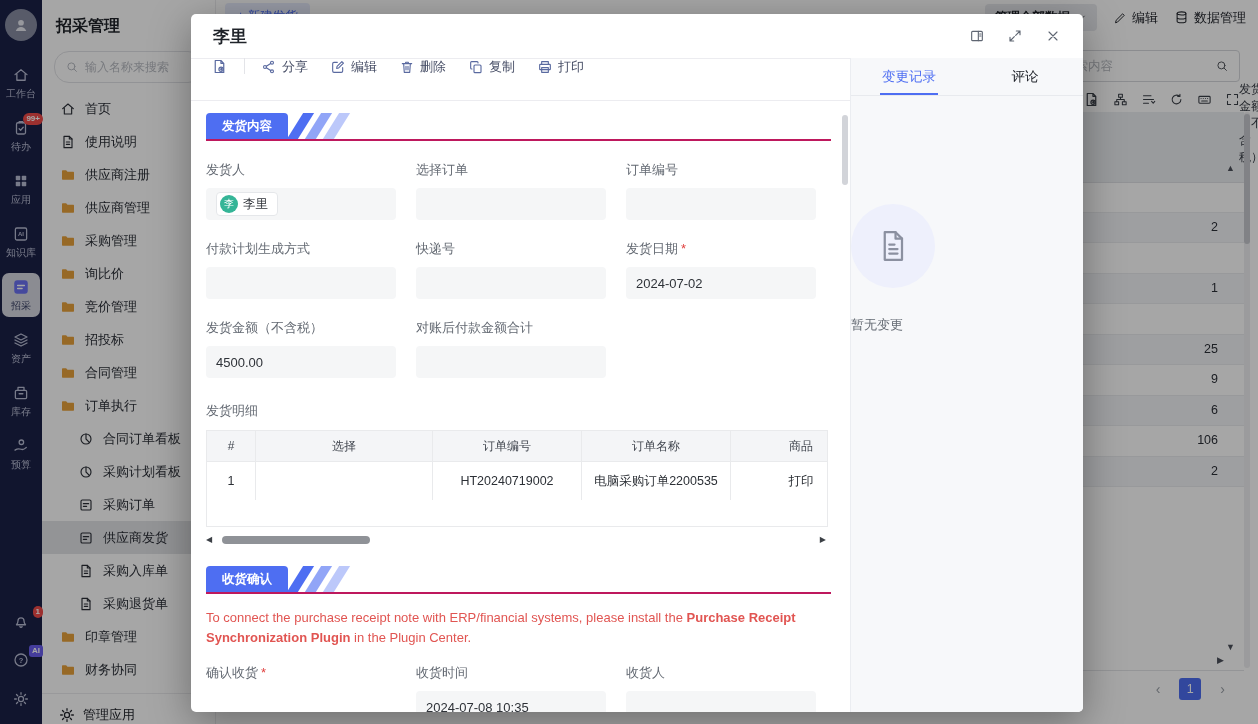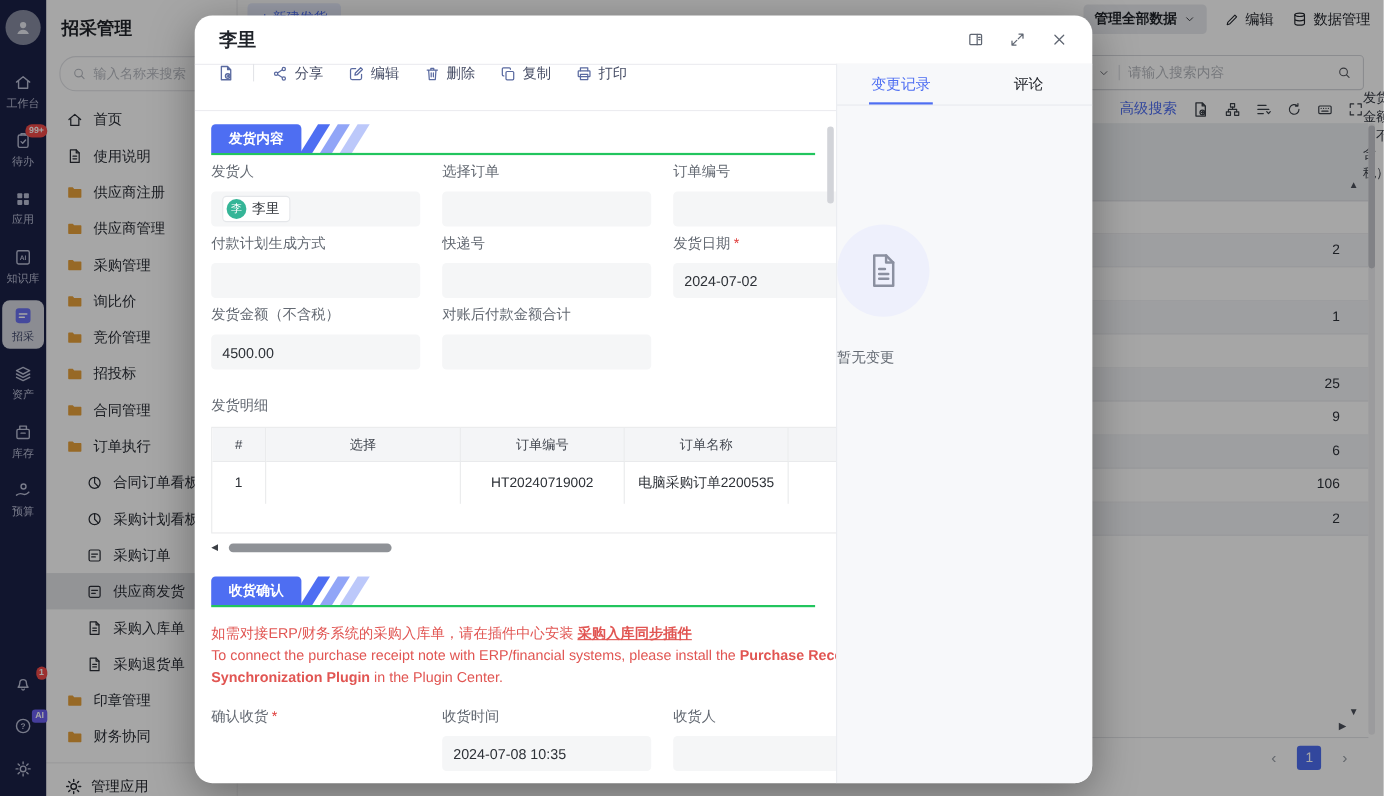--- a/index.html
+++ b/index.html
@@ -63,41 +63,41 @@
   .tri{position:absolute;font-size:9px;color:#4c515b;line-height:1}
   .bg-botline{position:absolute;left:640px;right:14px;top:670px;border-top:1px solid #e4e5e9}
   .bg-pager{position:absolute;right:33px;top:678px;display:flex;align-items:center;gap:19px}
   .pg-ar{color:#9aa0a8;font-size:14px}
   .pg-cur{width:22px;height:22px;background:#4e6ef2;color:#fff;border-radius:3px;font-size:12.5px;
         display:flex;align-items:center;justify-content:center}
 
   .overlay{position:absolute;inset:0;background:rgba(0,0,0,.35);z-index:30}
 
   
-  .modal{position:absolute;left:177px;top:14px;width:816px;height:698px;background:#fff;z-index:40;
-        border-radius:16px;box-shadow:0 10px 40px rgba(0,0,0,.35);overflow:hidden}
+  .modal{position:absolute;left:191px;top:14px;width:892px;height:698px;background:#fff;z-index:40;
+        border-radius:5px;box-shadow:0 10px 40px rgba(0,0,0,.35);overflow:hidden}
   .m-header{height:44px;display:flex;align-items:center;padding:0 22px;border-bottom:1px solid #ececf0}
   .m-title{font-size:17px;font-weight:700}
   .m-hicons{margin-left:auto;display:flex;align-items:center;gap:22px;color:#5f6672}
   .m-content{position:absolute;left:0;top:44px;right:232px;bottom:0;overflow:hidden}
   .m-toolbar{height:42px;display:flex;align-items:flex-start;padding:0 20px;border-bottom:1px solid #ececf0;color:#474e66}
   .tb-first{color:#5a6aa0}
   .tb-sep{width:1px;height:16px;background:#e3e4e8;margin:0 16px}
   .tb-btn{display:flex;align-items:center;gap:5px;font-size:13px;margin-right:22px;cursor:pointer}
   .tb-btn .ic{color:#5a6aa0}
   .m-scroll{padding:12px 20px 0 15px;position:relative}
   .m-sbthumb{position:absolute;right:3px;top:57px;width:6px;height:70px;background:#d2d4d9;border-radius:3px}
 
-  .ribbon{position:relative;height:26px;border-bottom:2px solid #22c55e;display:flex;align-items:flex-start}
+  .ribbon{position:relative;height:26px;border-bottom:2px solid #be185d;display:flex;align-items:flex-start}
   .ribbon .tag{background:#4e6ef2;color:#fff;font-size:12.5px;font-weight:700;height:26px;
         display:flex;align-items:center;padding:0 16px;border-radius:4px 4px 0 0}
   .ribbon .stripe{width:11px;height:26px;background:#4e6ef2;transform:skewX(-32deg);margin-left:7px}
   .ribbon .s2{opacity:.62}.ribbon .s3{opacity:.38}
 
-  .form-grid{display:grid;grid-template-columns:repeat(3,190px);column-gap:20px;margin-top:6px}
+  .form-grid{display:grid;grid-template-columns:repeat(3,190px);column-gap:20px;margin-top:20px}
   .f-label{font-size:13px;color:#646a73;margin-bottom:9px}
   .req{color:#e0413f;margin-left:3px}
   .field{height:32px;background:#f5f6f7;border-radius:4px;display:flex;align-items:center;
         padding:0 10px;font-size:13px;color:#2e3238}
   .chip{display:inline-flex;align-items:center;gap:5px;background:#fff;border:1px solid #e5e7ea;
         border-radius:4px;padding:2px 9px 2px 3px;font-size:12.5px;color:#2e3238}
   .avatar{width:18px;height:18px;border-radius:50%;background:#35b597;color:#fff;font-size:10px;
         display:flex;align-items:center;justify-content:center}
 
   .dt-label{font-size:13px;color:#646a73;margin:24px 0 10px}
@@ -739,21 +739,20 @@
       </div>
 
       <div class="ribbon" style="margin-top:22px">
         <div class="tag">收货确认</div>
         <div class="stripe"></div>
           <div class="stripe s2"></div>
           <div class="stripe s3"></div>
       </div>
 
       <div class="warn">
-        <div><span>如需对接ERP/财务系统的采购入库单，请在插件中心安装 </span><span class="lk">采购入库同步插件</span></div>
         <div><span>To connect the purchase receipt note with ERP/financial systems, please install the </span><b>Purchase Receipt Synchronization Plugin</b><span> in the Plugin Center.</span></div>
       </div>
 
       <div class="form-grid" style="margin-top:16px">
         <div>
           <div class="f-label"><span>确认收货</span><span class="req">*</span></div>
           <div class="radio-line">
             
             
           </div>

